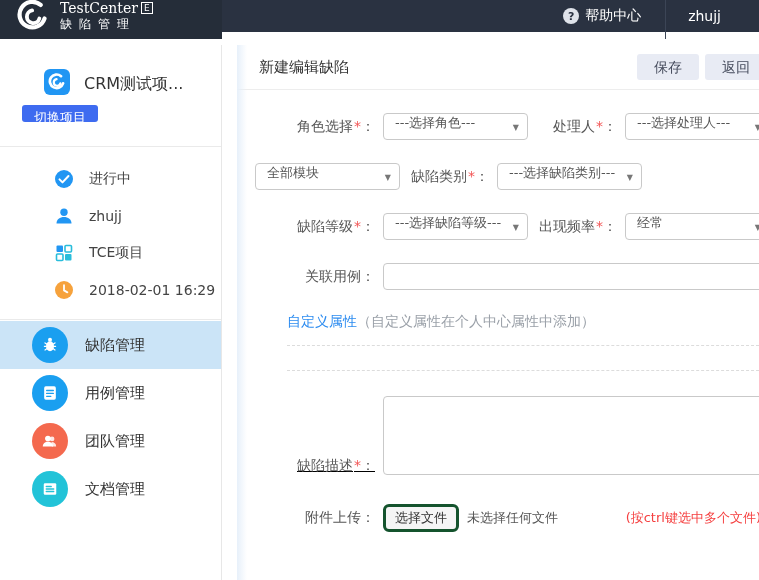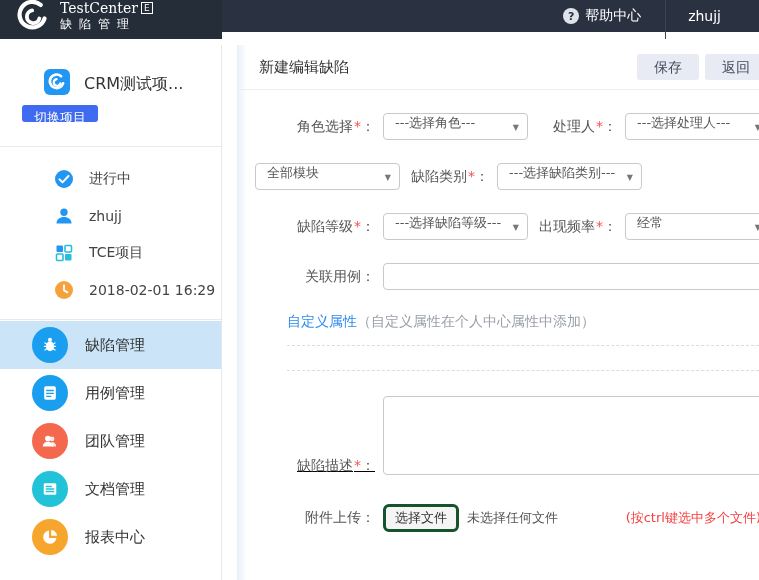--- a/index.html
+++ b/index.html
@@ -214,29 +214,20 @@
     <div class="menu-item">
       <span class="menu-icon" style="background:#22c3d8">
         <svg width="20" height="20" viewBox="0 0 24 24">
           <rect x="4.5" y="5" width="15" height="14" rx="1.5" fill="#fff"></rect>
           <path d="M7.5 9 h6 M7.5 12 h9 M7.5 15 h9" stroke="#22c3d8" stroke-width="1.6" stroke-linecap="round"></path>
         </svg>
       </span>
       <span class="menu-label">文档管理</span>
     </div>
 
-    <div class="menu-item">
-      <span class="menu-icon" style="background:#f7a62d">
-        <svg width="20" height="20" viewBox="0 0 24 24">
-          <path d="M10.8 4.2 A 8 8 0 1 0 19.8 13.2 L10.8 13.2 Z" fill="#fff"></path>
-          <path d="M13.4 3.6 a 8 8 0 0 1 7 7 l-7 0 z" fill="#fff"></path>
-        </svg>
-      </span>
-      <span class="menu-label">报表中心</span>
-    </div>
 
   </div>
 </div>
 
 <div class="main">
   <div class="main-glow"></div>
   <div class="right-track"></div>
 
   <div class="main-header">
     <span class="page-title">新建编辑缺陷</span>

